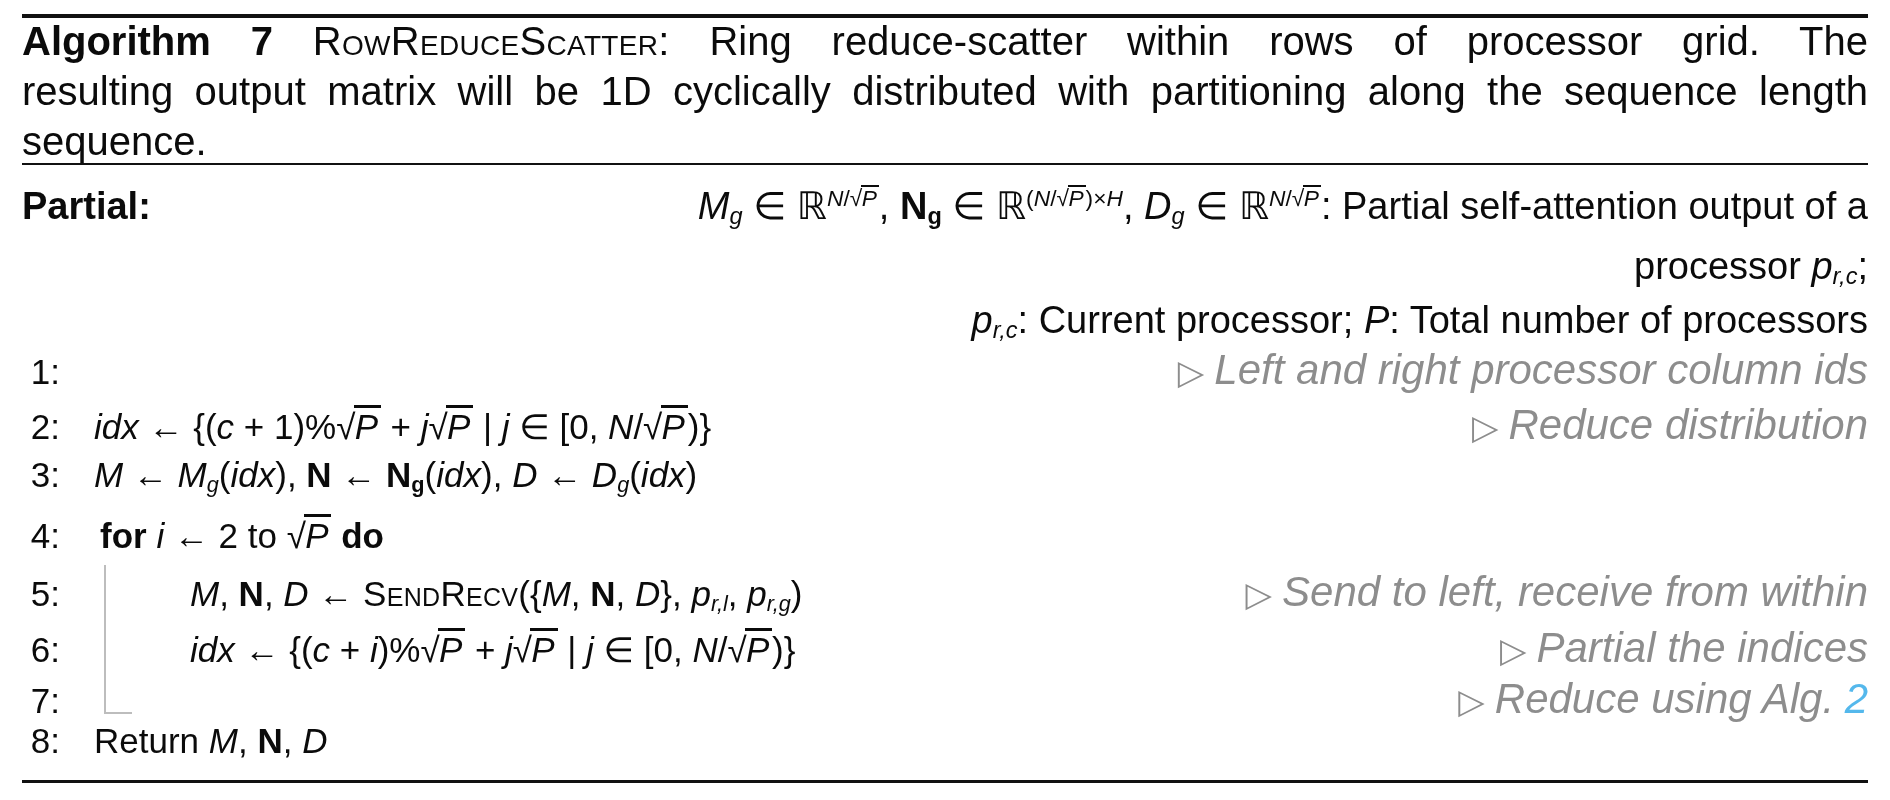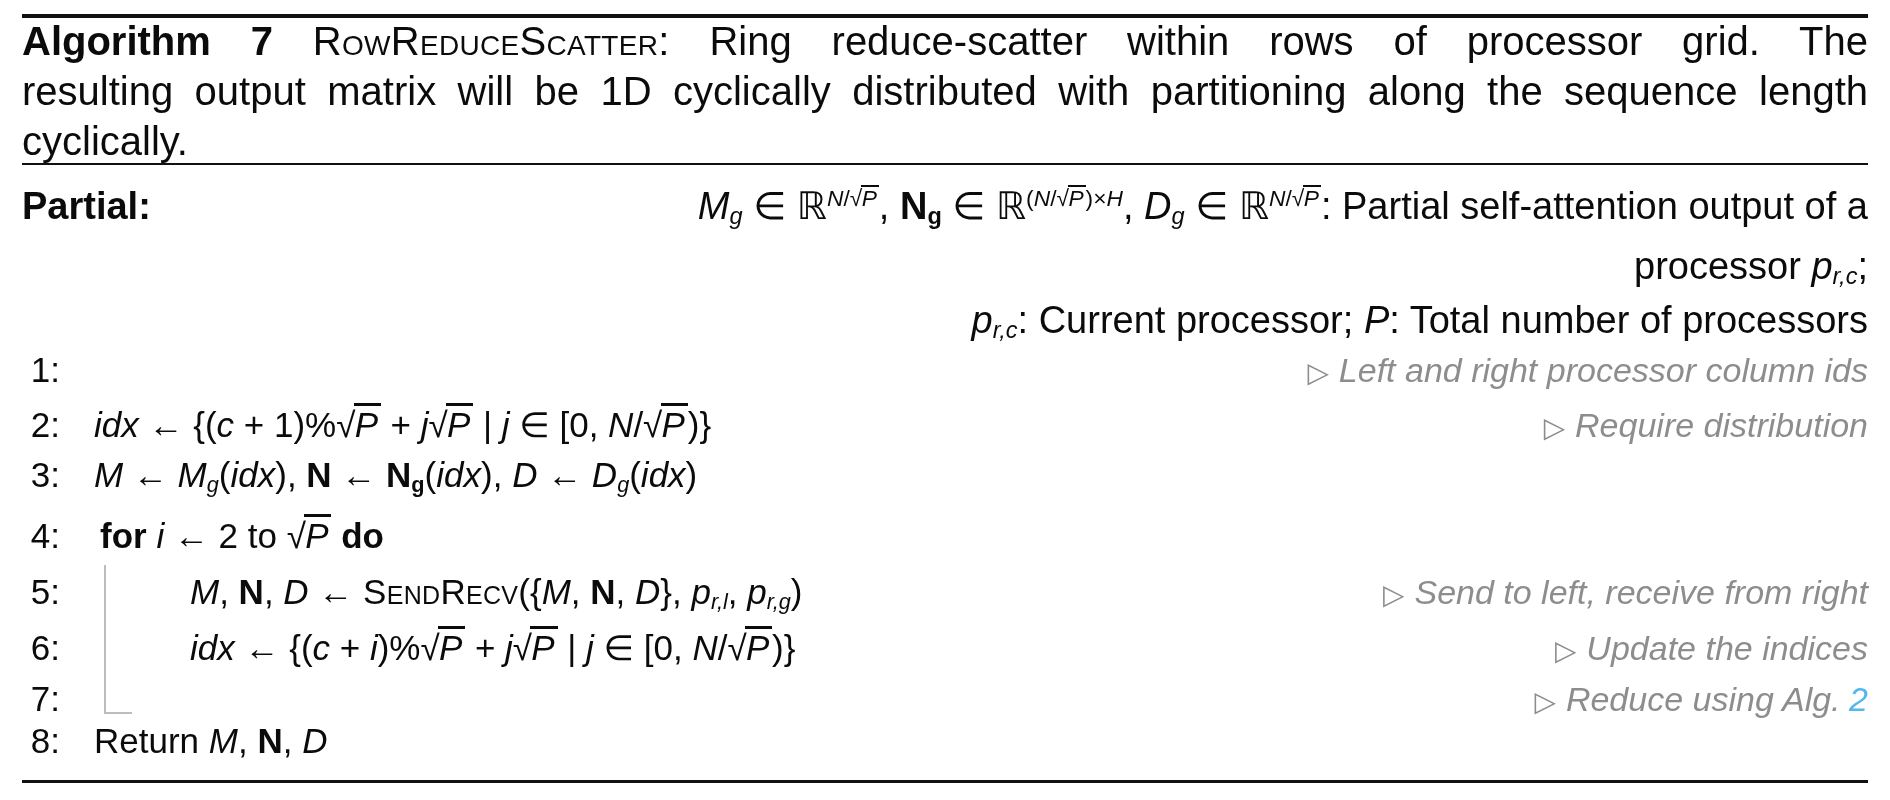--- a/index.html
+++ b/index.html
@@ -36,21 +36,21 @@
   .alg-row{
     position:absolute; left:22px; right:22px; height:46px; line-height:46px;
     display:flex; align-items:baseline; font-size:35px; white-space:nowrap;
   }
   .r1{top:347px}.r2{top:402px}.r3{top:452px}.r4{top:513px}
   .r5{top:569px}.r6{top:625px}.r7{top:676px}.r8{top:718px}
   .num{flex:0 0 38px; text-align:right;}
   .code{padding-left:34px;}
   .r4 .code{padding-left:40px;}
   .r5 .code,.r6 .code,.r7 .code{padding-left:130px;}
-  .comment{margin-left:auto; color:var(--comment); font-style:italic; font-size:34px;}
+  .comment{margin-left:auto; color:var(--comment); font-style:italic; font-size:42px;}
   .tri{font-style:normal; margin-right:10px; font-size:0.82em;}
   .alg-link{color:var(--link); text-decoration:none; margin-left:0.25em; cursor:pointer;}
 
   
   i{font-style:italic;}
   sub{font-size:0.62em; vertical-align:-0.22em; line-height:0;}
   sup{font-size:0.60em; vertical-align:0.55em; line-height:0;}
   .rt{display:inline-block; border-top:0.09em solid currentColor;
       padding:0.02em 0.08em 0 0.03em; margin-left:-0.05em; line-height:1.05;}
 
@@ -63,21 +63,21 @@
 </head>
 <body>
 
 <div class="page">
 
   <div class="rule rule-top"></div>
 
   <div class="title">
     <div class="title-line just"><b>Algorithm 7</b> <span class="sc">RowReduceScatter:</span> Ring reduce-scatter within rows of processor grid. The</div>
     <div class="title-line just">resulting output matrix will be 1D cyclically distributed with partitioning along the sequence length</div>
-    <div class="title-line">cyclically.</div>
+    <div class="title-line">sequence.</div>
   </div>
 
   <div class="rule rule-mid"></div>
 
   <div class="require">
     <span class="keyword">Partial:</span>
     <div class="req-line req-l1"><i>M<sub>g</sub></i> ∈ ℝ<sup><i>N</i>/√<span class="rt"><i>P</i></span></sup>, <b>N<sub>g</sub></b> ∈ ℝ<sup>(<i>N</i>/√<span class="rt"><i>P</i></span>)×<i>H</i></sup>, <i>D<sub>g</sub></i> ∈ ℝ<sup><i>N</i>/√<span class="rt"><i>P</i></span></sup>: Partial self-attention output of a</div>
     <div class="req-line req-l2">processor <i>p</i><sub><i>r,c</i></sub>;</div>
     <div class="req-line req-l3"><i>p</i><sub><i>r,c</i></sub>: Current processor; <i>P</i>: Total number of processors</div>
   </div>
@@ -85,43 +85,43 @@
   <div class="loop-bracket"></div>
 
   <div class="alg-row r1">
     <span class="num">1:</span>
     <span class="comment"><span class="tri">▷</span><span>Left and right processor column ids</span></span>
   </div>
 
   <div class="alg-row r2">
     <span class="num">2:</span>
     <span class="code"><i>idx</i> ← {(<i>c</i> + 1)%√<span class="rt"><i>P</i></span> + <i>j</i>√<span class="rt"><i>P</i></span> | <i>j</i> ∈ [0, <i>N</i>/√<span class="rt"><i>P</i></span>)}</span>
-    <span class="comment"><span class="tri">▷</span><span>Require distribution</span></span>
+    <span class="comment"><span class="tri">▷</span><span>Reduce distribution</span></span>
   </div>
 
   <div class="alg-row r3">
     <span class="num">3:</span>
     <span class="code"><i>M</i> ← <i>M<sub>g</sub></i>(<i>idx</i>), <b>N</b> ← <b>N<sub>g</sub></b>(<i>idx</i>), <i>D</i> ← <i>D<sub>g</sub></i>(<i>idx</i>)</span>
   </div>
 
   <div class="alg-row r4">
     <span class="num">4:</span>
     <span class="code"><b>for</b> <i>i</i> ← 2 to √<span class="rt"><i>P</i></span> <b>do</b></span>
   </div>
 
   <div class="alg-row r5">
     <span class="num">5:</span>
     <span class="code"><i>M</i>, <b>N</b>, <i>D</i> ← <span class="sc">SendRecv</span>({<i>M</i>, <b>N</b>, <i>D</i>}, <i>p</i><sub><i>r,l</i></sub>, <i>p</i><sub><i>r,g</i></sub>)</span>
-    <span class="comment"><span class="tri">▷</span><span>Send to left, receive from right</span></span>
+    <span class="comment"><span class="tri">▷</span><span>Send to left, receive from within</span></span>
   </div>
 
   <div class="alg-row r6">
     <span class="num">6:</span>
     <span class="code"><i>idx</i> ← {(<i>c</i> + <i>i</i>)%√<span class="rt"><i>P</i></span> + <i>j</i>√<span class="rt"><i>P</i></span> | <i>j</i> ∈ [0, <i>N</i>/√<span class="rt"><i>P</i></span>)}</span>
-    <span class="comment"><span class="tri">▷</span><span>Update the indices</span></span>
+    <span class="comment"><span class="tri">▷</span><span>Partial the indices</span></span>
   </div>
 
   <div class="alg-row r7">
     <span class="num">7:</span>
     <span class="comment"><span class="tri">▷</span><span>Reduce using Alg.</span><a class="alg-link">2</a></span>
   </div>
 
   <div class="alg-row r8">
     <span class="num">8:</span>
     <span class="code">Return <i>M</i>, <b>N</b>, <i>D</i></span>

